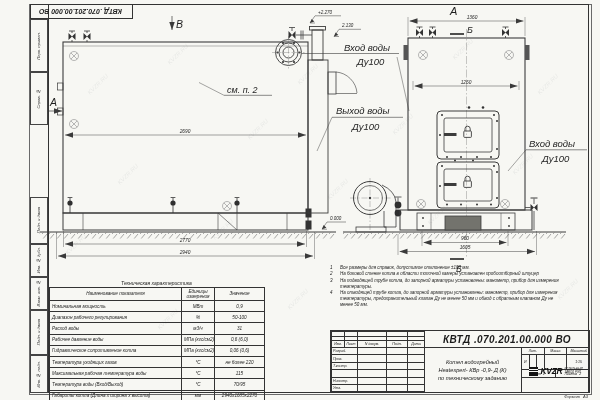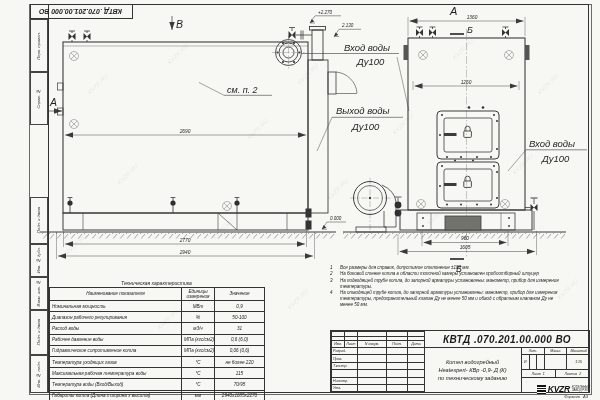--- a/index.html
+++ b/index.html
@@ -32,21 +32,21 @@
   .tblock{position:absolute;left:330px;top:330px;width:260px;height:63px;border:1.2px solid #333;box-sizing:border-box;font-style:italic;color:#1b1b1b;}
   .tb-left{position:absolute;left:0;top:0;border-collapse:collapse;table-layout:fixed;}
   .tb-left td{border:0.7px solid #333;font-size:3.6px;font-style:italic;padding:0 1px;overflow:hidden;white-space:nowrap;}
   .tb-left td.hd{text-align:center;}
   .tb-doc{position:absolute;left:93px;top:0;width:165px;height:17px;border-left:1.1px solid #333;border-bottom:1.1px solid #333;box-sizing:border-box;display:flex;align-items:center;justify-content:center;font-size:10px;font-weight:bold;letter-spacing:0.4px;white-space:nowrap;}
   .tb-name{position:absolute;left:93px;top:17px;width:97px;height:44px;display:flex;flex-direction:column;align-items:center;justify-content:center;font-size:5.6px;line-height:1.45;text-align:center;}
   .tb-right{position:absolute;left:190px;top:17px;width:68px;height:44px;border-left:1.1px solid #333;box-sizing:content-box;}
   .tb-right .cell{position:absolute;box-sizing:border-box;display:flex;align-items:center;justify-content:center;font-size:3.5px;}
   .litv{font-size:5px;} .scalev{font-size:5.5px;}
   .shrow{font-size:3.7px;gap:2px;}
-  .logo-row{position:absolute;left:0;top:34px;width:68px;height:14px;display:flex;align-items:center;justify-content:flex-end;gap:2px;}
+  .logo-row{position:absolute;left:0;top:16px;width:68px;height:14px;display:flex;align-items:center;justify-content:center;gap:2px;}
   .logo-mark{width:9px;height:9px;background:repeating-linear-gradient(#141414 0 1.7px,#f7f7f3 1.7px 2.5px);flex:none;}
   .logo-txt{font-size:8.5px;font-weight:800;font-style:italic;letter-spacing:-0.3px;color:#111;}
   .company{display:flex;flex-direction:column;font-size:2.9px;line-height:1.2;color:#222;}
   .format{position:absolute;left:538px;top:393.6px;width:50px;display:flex;justify-content:flex-end;gap:3px;font-size:4px;font-style:italic;color:#333;}
 </style>
 </head>
 <body>
 
 <div class="sheet">
   <div class="outer"></div>

